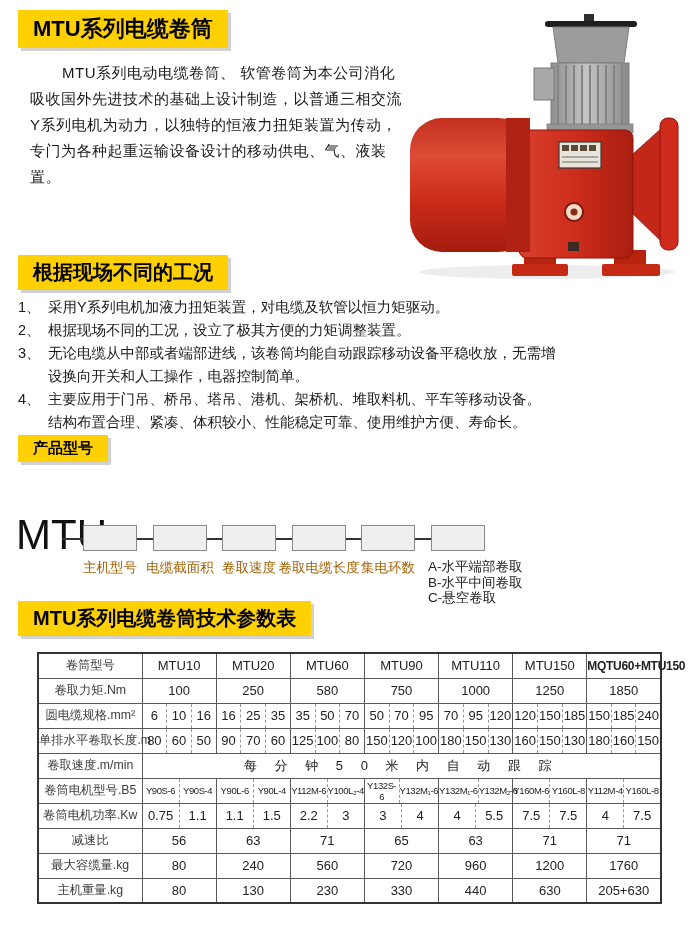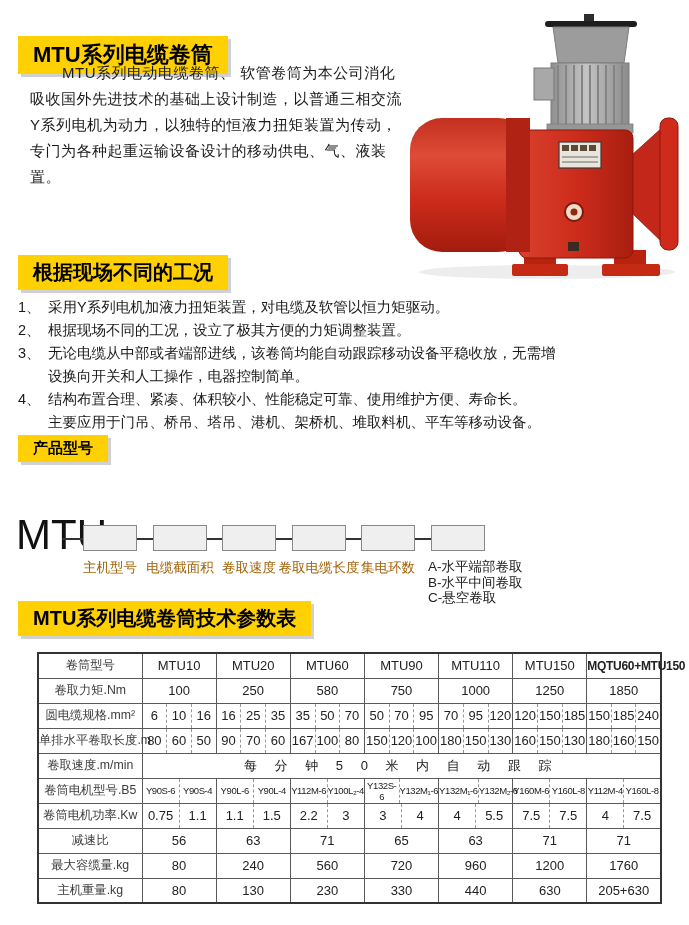--- a/index.html
+++ b/index.html
@@ -5,21 +5,21 @@
   * { margin:0; padding:0; box-sizing:border-box; }
   html,body { background:#fff; }
   body { font-family:"Liberation Sans","DejaVu Sans",sans-serif; color:#222; }
   #page { position:relative; width:689px; height:925px; background:#fff; overflow:hidden; }
 
   .badge {
     position:absolute; display:inline-block; background:#FFD103; color:#000;
     font-weight:bold; padding:4px 15px; white-space:nowrap;
     box-shadow:3px 3px 0 rgba(0,0,0,0.18);
   }
-  #badge-main { left:18px; top:10px; font-size:22px;margin-top:26px; }
+  #badge-main { left:18px; top:10px; font-size:22px; }
   #badge-features { left:18px; top:255px; font-size:20px; }
   #badge-model { left:18px; top:435px; font-size:15px;font-family:Liberation Mono, monospace; }
   #badge-table { left:18px; top:601px; font-size:20px; }
 
   #intro-text {
     position:absolute; left:18px; top:60px; width:372px;
     font-size:15px; line-height:26px; text-indent:32px; letter-spacing:0.5px; color:#1a1a1a;margin-left:12px;
   }
 
   #machine { position:absolute; left:402px; top:6px; width:282px; height:280px; }
@@ -146,22 +146,22 @@
       <div class="feat-row">
         <span class="feat-num">3、</span>
         <div class="feat-text">
           <div>无论电缆从中部或者端部进线，该卷筒均能自动跟踪移动设备平稳收放，无需增</div>
           <div>设换向开关和人工操作，电器控制简单。</div>
         </div>
       </div>
       <div class="feat-row">
         <span class="feat-num">4、</span>
         <div class="feat-text">
+          <div>主要应用于门吊、桥吊、塔吊、港机、架桥机、堆取料机、平车等移动设备。</div>
           <div>结构布置合理、紧凑、体积较小、性能稳定可靠、使用维护方便、寿命长。</div>
-          <div>主要应用于门吊、桥吊、塔吊、港机、架桥机、堆取料机、平车等移动设备。</div>
         </div>
       </div>
     </div>
 
   <div class="badge" id="badge-model">产品型号</div>
 
   <div id="diagram">
     <div id="mtu-prefix">MTU</div>
     <div id="diagram-line"></div>
 
@@ -270,21 +270,21 @@
           </td>
           <td>
             <div class="split">
               <div class="sub">90</div>
               <div class="sub">70</div>
               <div class="sub">60</div>
             </div>
           </td>
           <td>
             <div class="split">
-              <div class="sub">167</div>
+              <div class="sub">125</div>
               <div class="sub">100</div>
               <div class="sub">80</div>
             </div>
           </td>
           <td>
             <div class="split">
               <div class="sub">150</div>
               <div class="sub">120</div>
               <div class="sub">100</div>
             </div>

